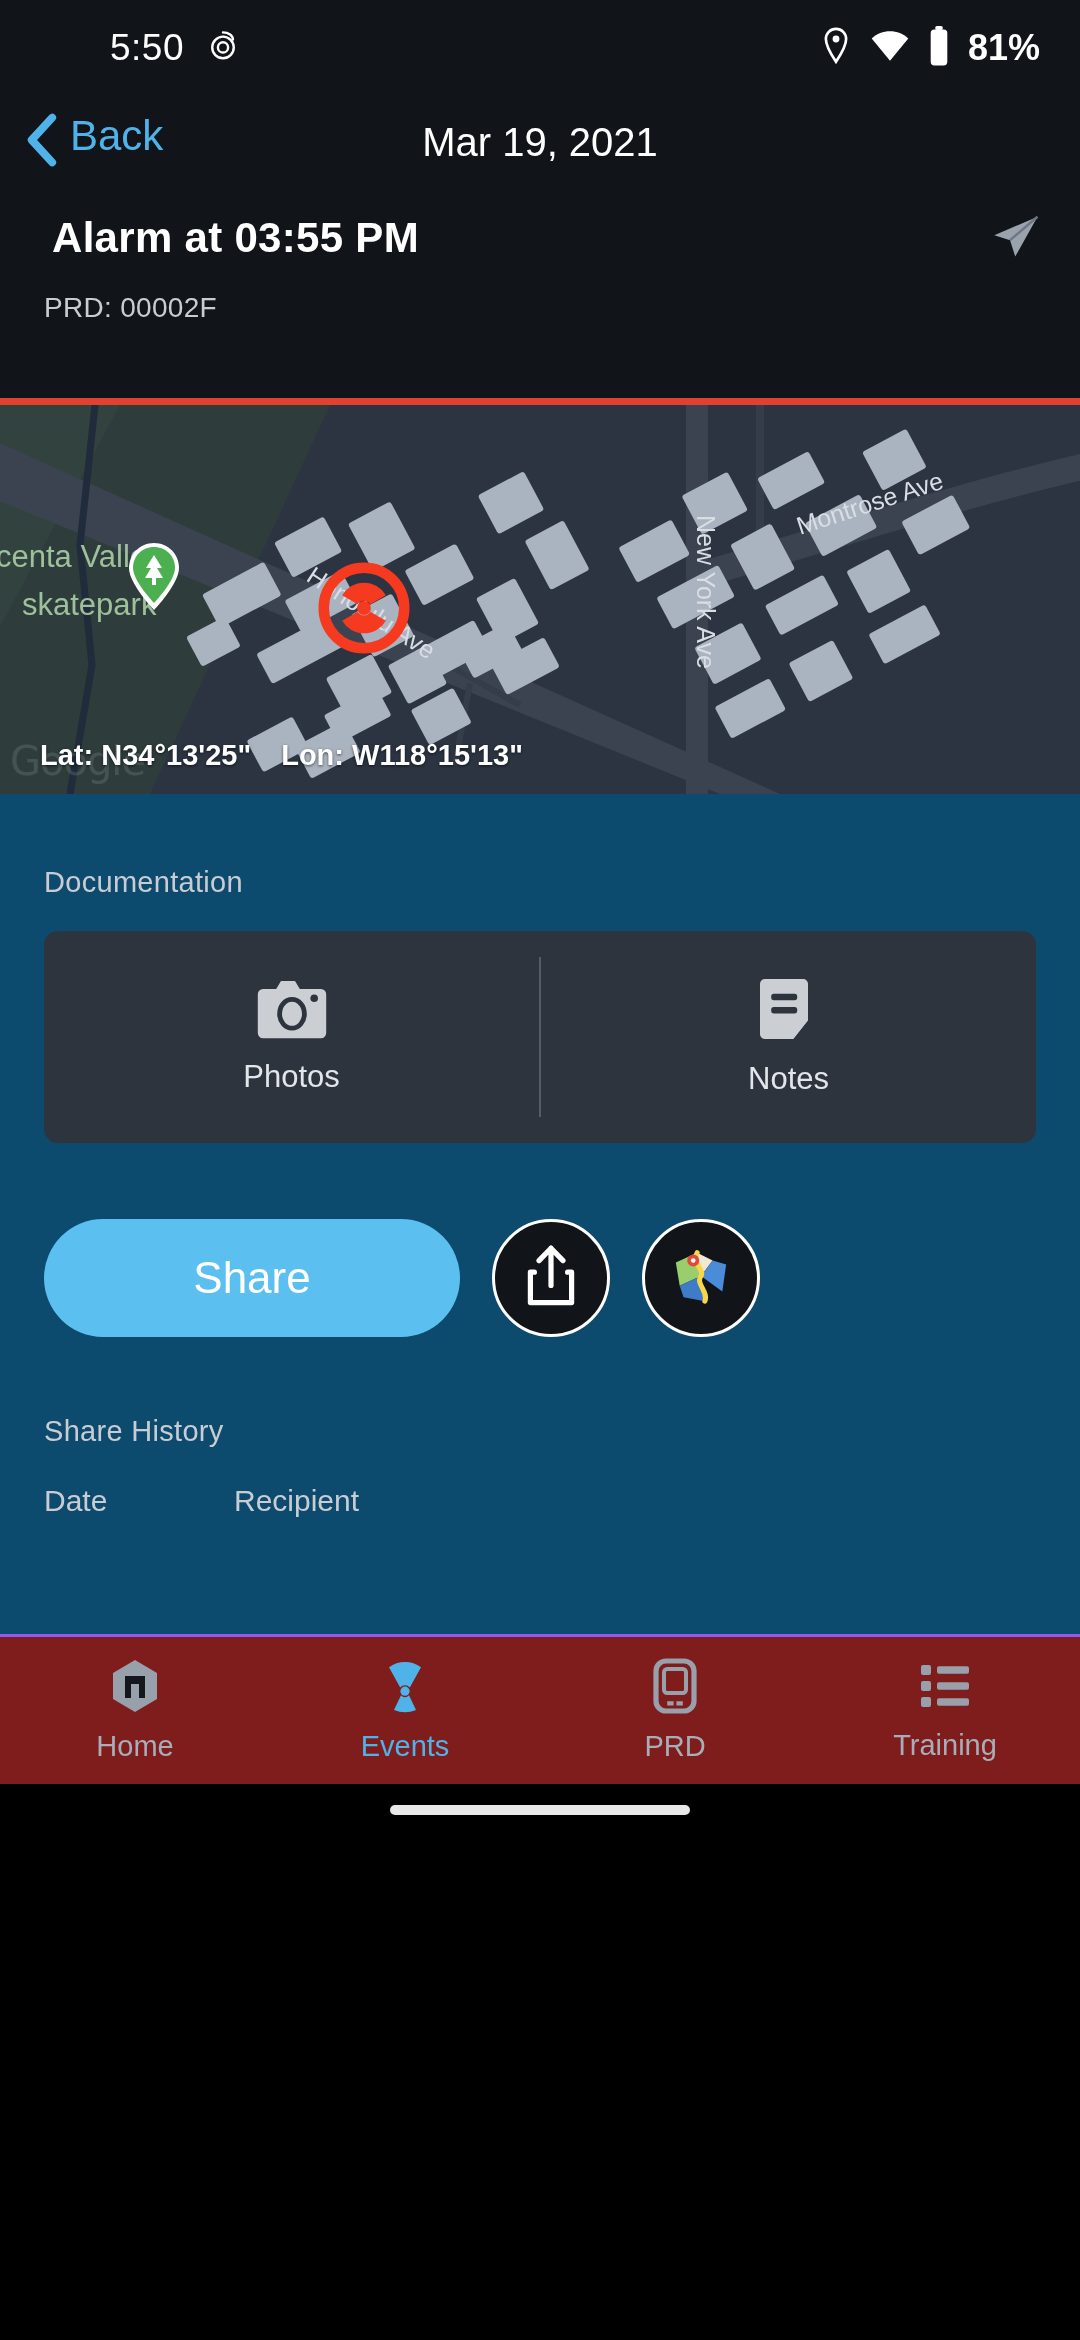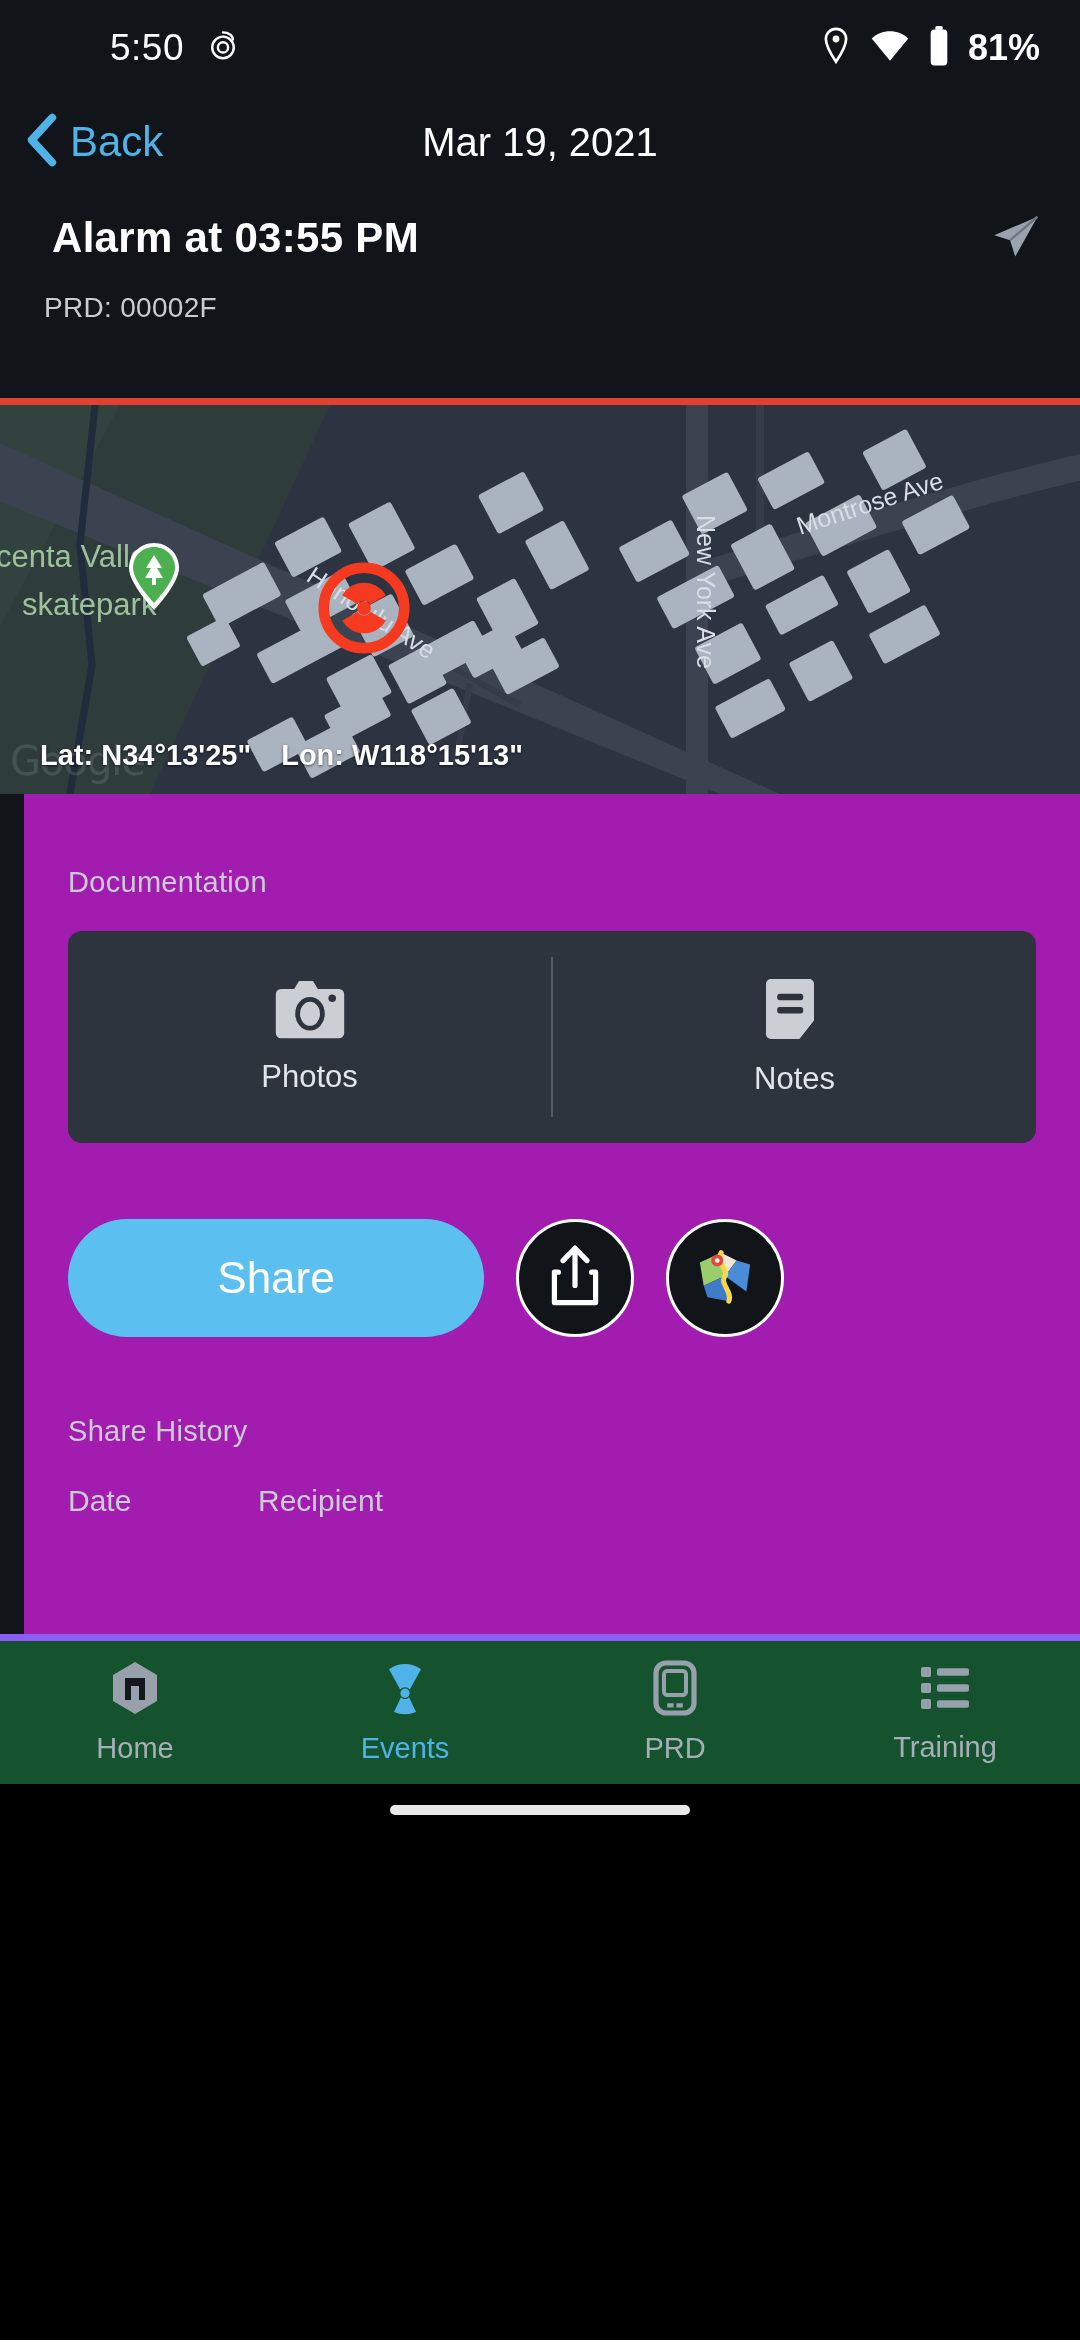--- a/index.html
+++ b/index.html
@@ -14,21 +14,21 @@
   
   .statusbar { height:96px; flex:0 0 96px; background:#111418; display:flex; align-items:center;
                padding:0 44px; position:relative; }
   .sb-left { display:flex; align-items:center; gap:22px; margin-left:66px; }
   .sb-time { font-size:37px; font-weight:400; letter-spacing:0.5px; color:#fff; }
   .sb-right { position:absolute; right:40px; display:flex; align-items:center; gap:18px; }
   .sb-batt-txt { font-size:36px; font-weight:700; color:#fff; letter-spacing:0px; }
 
   
   .navbar { height:92px; flex:0 0 92px; position:relative; display:flex; align-items:center; background:#111418; }
-  .back-btn { display:flex; align-items:center; gap:10px; margin-left:22px; cursor:pointer; }
+  .back-btn { display:flex; gap:10px; margin-left:22px; cursor:pointer; }
   .back-label { color:#4FB3EA; font-size:42px; }
   .nav-title { position:absolute; left:0; right:0; text-align:center; font-size:40px; color:#fff; pointer-events:none; }
 
   
   .evt-head { padding:26px 44px 0 44px; background:#111418; position:relative; }
   .evt-title { font-size:42px; font-weight:700; color:#fff; letter-spacing:0.3px;margin-left:8px; }
   .evt-prd { font-size:28px; color:#C9CDD3; margin-top:30px; letter-spacing:0.3px; }
   .send-icon { position:absolute; right:38px; top:22px; }
 
   .head-spacer { height:74px; background:#111418; }
@@ -45,42 +45,42 @@
 
   
   .map { position:relative; height:389px; overflow:hidden; background:#2C3442; }
   .map svg { position:absolute; inset:0; }
   .map-coords { position:absolute; left:40px; bottom:22px; display:flex; gap:30px;
                 font-size:29px; font-weight:700; color:#fff; text-shadow:0 1px 3px rgba(0,0,0,.6); }
   .gwatermark { position:absolute; left:10px; bottom:10px; font-size:40px; color:rgba(255,255,255,0.12);
                 font-family:"DejaVu Sans", sans-serif; letter-spacing:-1px; }
 
   
-  .content { flex:1; background:#a21caf; padding:0 44px; position:relative;margin-left:24px; }
+  .content { flex:1; background:#0c4a6e; padding:0 44px; position:relative; }
   .sec-label { font-size:29px; color:#C9CDD3; letter-spacing:0.3px; }
   .doc-label { padding-top:72px; }
   .doc-card { margin-top:32px; height:212px; background:#2D343E; border-radius:14px; display:flex; }
   .doc-half { flex:1; display:flex; flex-direction:column; align-items:center; justify-content:center; gap:14px; cursor:pointer; }
   .doc-txt { font-size:31px; color:#E2E5E9; }
   .doc-div { width:2px; background:#545C68; margin:26px 0; }
 
   .action-row { margin-top:76px; display:flex; align-items:center; gap:32px; }
   .share-btn { width:416px; height:118px; background:#5BC0F0; border-radius:59px;
                display:flex; align-items:center; justify-content:center; cursor:pointer; }
   .share-btn-txt { font-size:44px; color:#fff; font-weight:400; }
   .circ-btn { width:118px; height:118px; border-radius:50%; border:3px solid #fff;
               display:flex; align-items:center; justify-content:center; cursor:pointer; background:#111418; }
 
   .hist-label { margin-top:78px; }
   .hist-cols { display:flex; margin-top:36px; }
   .hist-col { font-size:30px; color:#C9CDD3; }
   .hist-col.date { width:190px; }
 
   
-  .tabbar { flex:0 0 150px; background:#14532d; border-top:7px solid #8b5cf6;
+  .tabbar { flex:0 0 150px; background:#7f1d1d; border-top:3px solid #8b5cf6;
             display:flex; align-items:center; }
   .tab { flex:1; display:flex; flex-direction:column; align-items:center; gap:12px; cursor:pointer; }
   .tab-lbl { font-size:29px; color:#A7AEB8; }
   .tab.active .tab-lbl { color:#4FB3EA; }
   .gesture-wrap { flex:0 0 52px; background:#000; display:flex; align-items:center; justify-content:center; }
   .gesture-bar { width:300px; height:10px; border-radius:5px; background:#E8E8E8; }
 </style>
 </head>
 <body>
 

